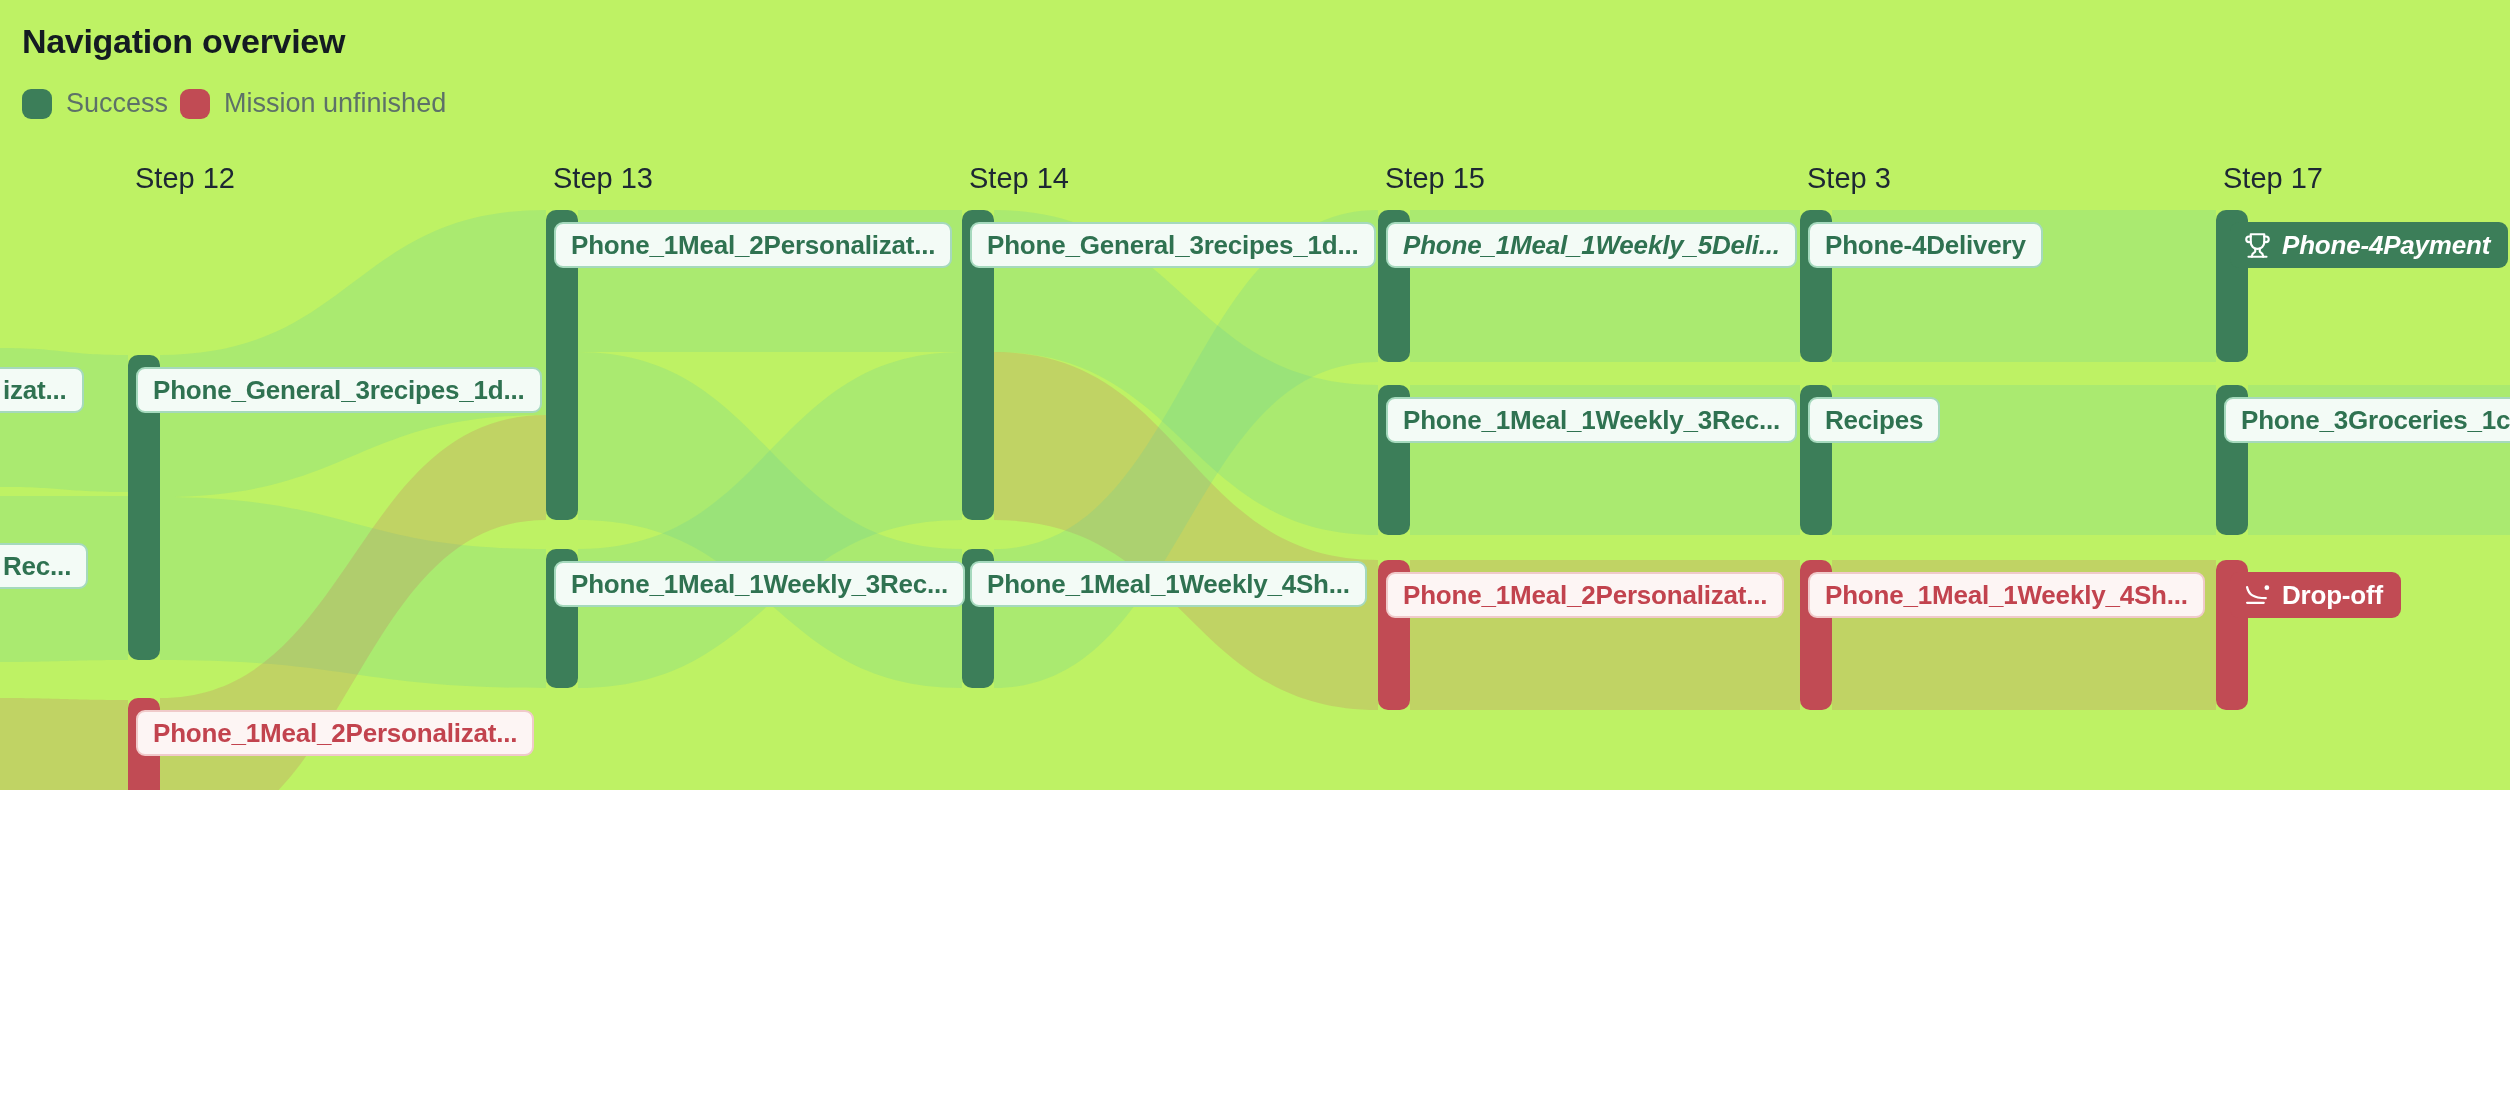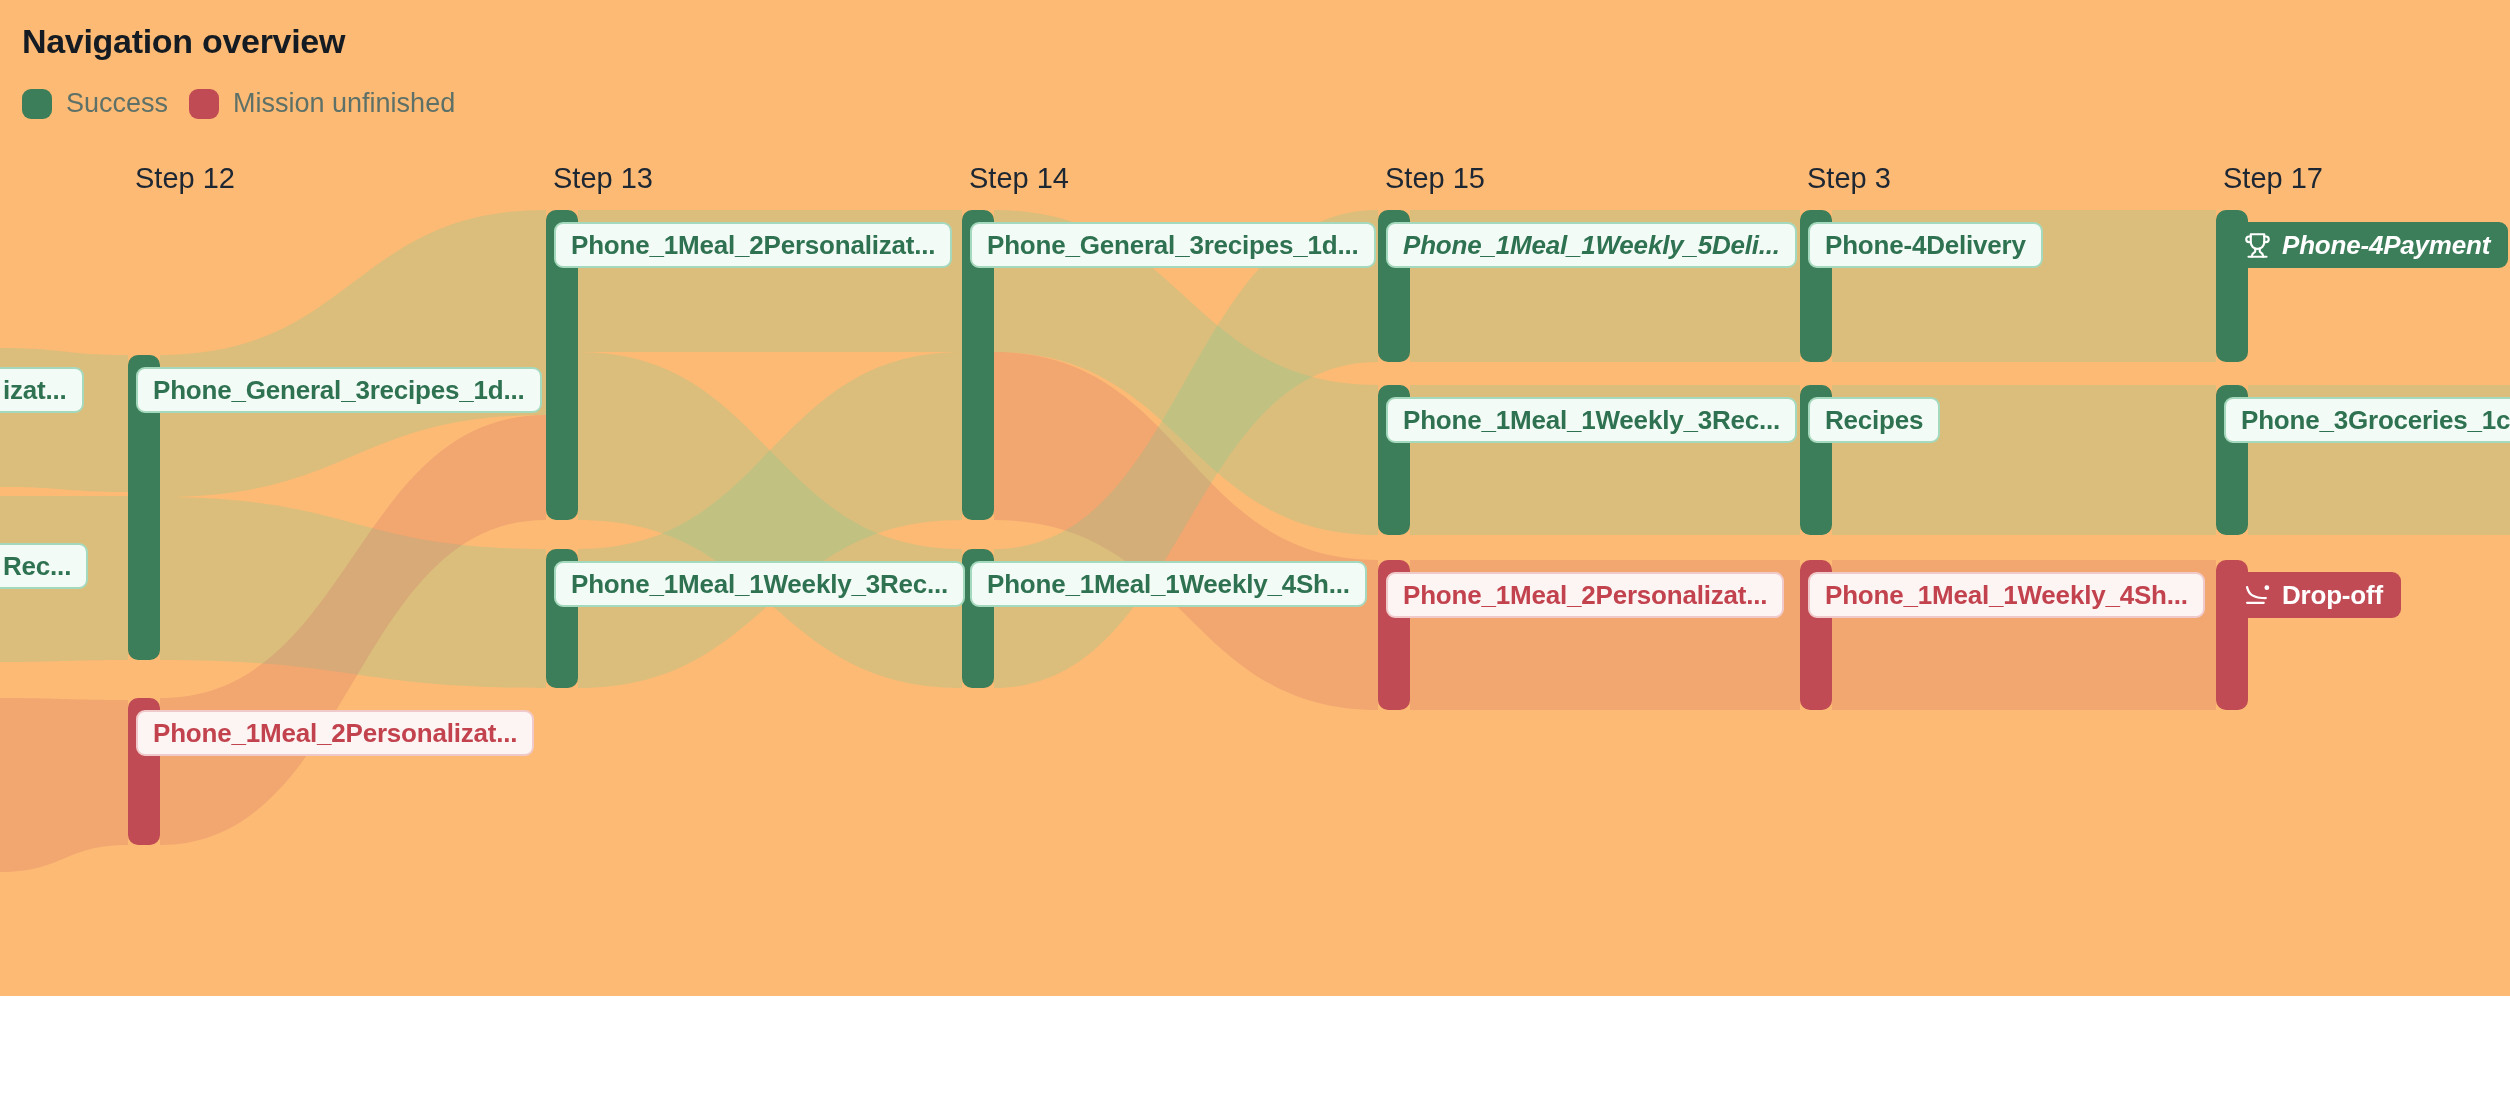--- a/index.html
+++ b/index.html
@@ -1,24 +1,24 @@
 <!DOCTYPE html>
 <html><head>
 <meta charset="utf-8">
 <style>
   html,body{margin:0;padding:0;background:#ffffff;}
   #canvas{
-    position:relative;width:2510px;height:996px;overflow:hidden;
-    font-family:"Liberation Sans",sans-serif;background:#fdba74;
+    position:relative;width:2510px;height:790px;overflow:hidden;
+    font-family:"Liberation Sans",sans-serif;background:#bef264;
   }
   #page-title{
     position:absolute;left:22px;top:22px;
     font-size:34px;font-weight:700;color:#141b22;letter-spacing:-0.3px;
   }
-  #legend{position:absolute;left:22px;top:88px;display:flex;align-items:center;gap:21px;}
+  #legend{position:absolute;left:22px;top:88px;display:flex;align-items:center;gap:12px;}
   .legend-item{display:flex;align-items:center;gap:14px;}
   .legend-swatch{width:30px;height:30px;border-radius:9px;}
   .legend-label{font-size:27px;color:#5d7168;}
   .col-header{
     position:absolute;top:162px;font-size:29px;color:#1d2733;white-space:nowrap;
   }
   #flow-svg{position:absolute;left:0;top:0;}
   .pill{
     position:absolute;box-sizing:border-box;white-space:nowrap;
     font-size:26px;font-weight:700;letter-spacing:-0.2px;

